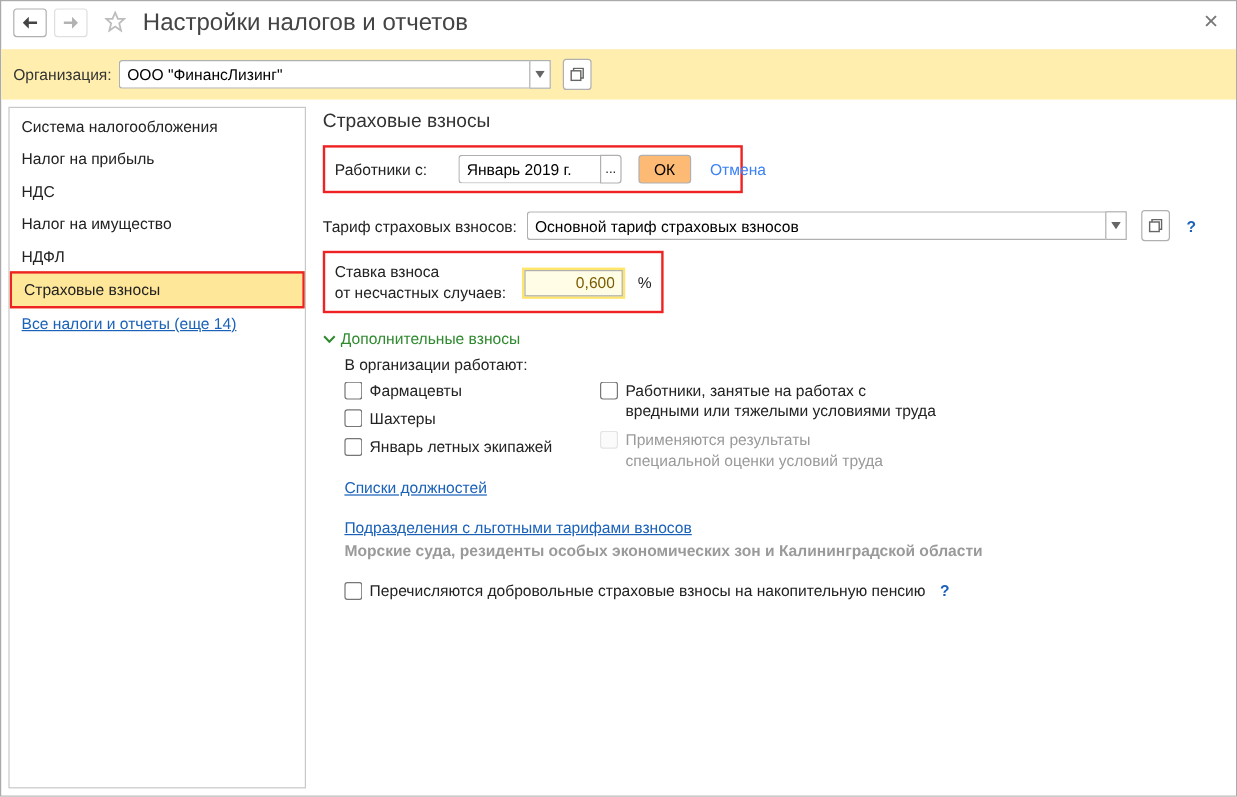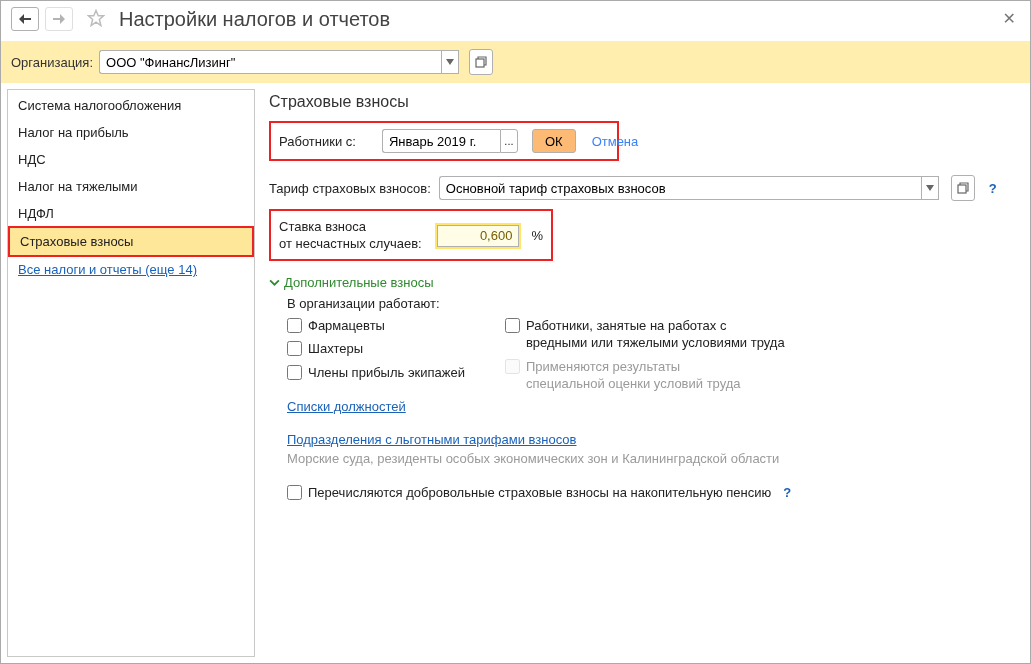--- a/index.html
+++ b/index.html
@@ -275,21 +275,21 @@
     accent-color: #888;
   }
   .cb-row.disabled { color: #9a9a9a; }
   .cb-row.disabled input { opacity: 0.6; }
 
   .link-blue {
     color: #1a61b8;
     text-decoration: underline;
     cursor: pointer;
   }
-  .muted { color: #9a9a9a; }
+  .muted { color: #9a9a9a; font-weight: bold; }
 
   .spacer-v { height: 18px; }
   .row {
     display: flex;
     align-items: flex-start;
     gap: 6px;
     line-height: 1.35;
   }
 </style>
 </head>
@@ -334,21 +334,21 @@
         </svg>
     </div>
   </div>
 
   <div class="body">
 
     <div class="sidebar">
       <div class="sidebar-item">Система налогообложения</div>
       <div class="sidebar-item">Налог на прибыль</div>
       <div class="sidebar-item">НДС</div>
-      <div class="sidebar-item">Налог на тяжелыми</div>
+      <div class="sidebar-item">Налог на имущество</div>
       <div class="sidebar-item">НДФЛ</div>
       <div class="sidebar-item selected-hl">Страховые взносы</div>
       <div class="sidebar-item link">Все налоги и отчеты (еще 14)</div>
     </div>
 
     <div class="main">
       <div class="section-title">Страховые взносы</div>
 
       <div class="apply-row">
         <span class="apply-label">Работники с:</span>
@@ -403,21 +403,21 @@
             <label class="cb-row">
               <input type="checkbox" style="">
               <span>Фармацевты</span>
             </label>
             <label class="cb-row">
               <input type="checkbox" style="">
               <span>Шахтеры</span>
             </label>
             <label class="cb-row">
               <input type="checkbox" style="">
-              <span>Члены прибыль экипажей</span>
+              <span>Январь летных экипажей</span>
             </label>
           </div>
           <div class="cb-col">
             <label class="cb-row">
               <input type="checkbox" style="">
               <span>
                 <span>Работники, занятые на работах с</span><br>
                 <span>вредными или тяжелыми условиями труда</span>
               </span>
             </label>

